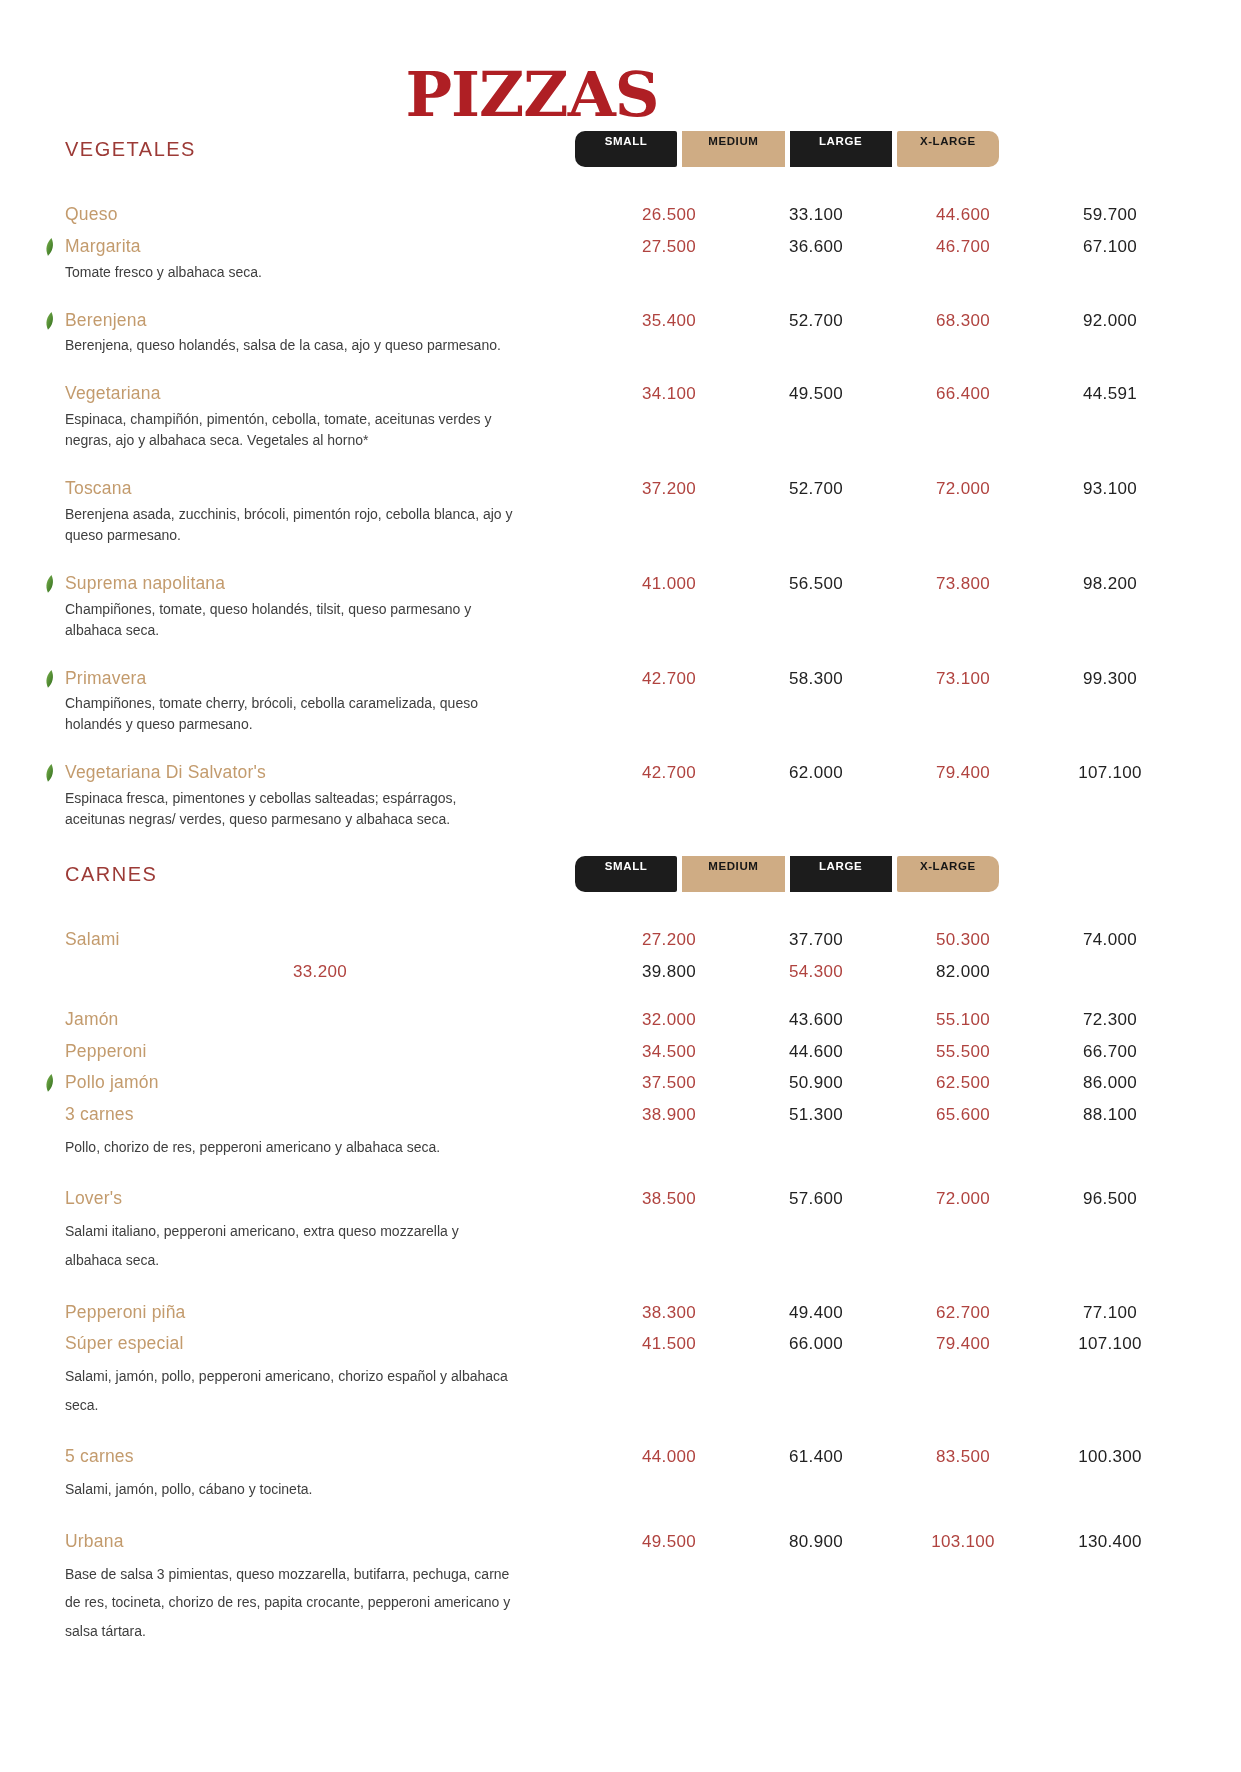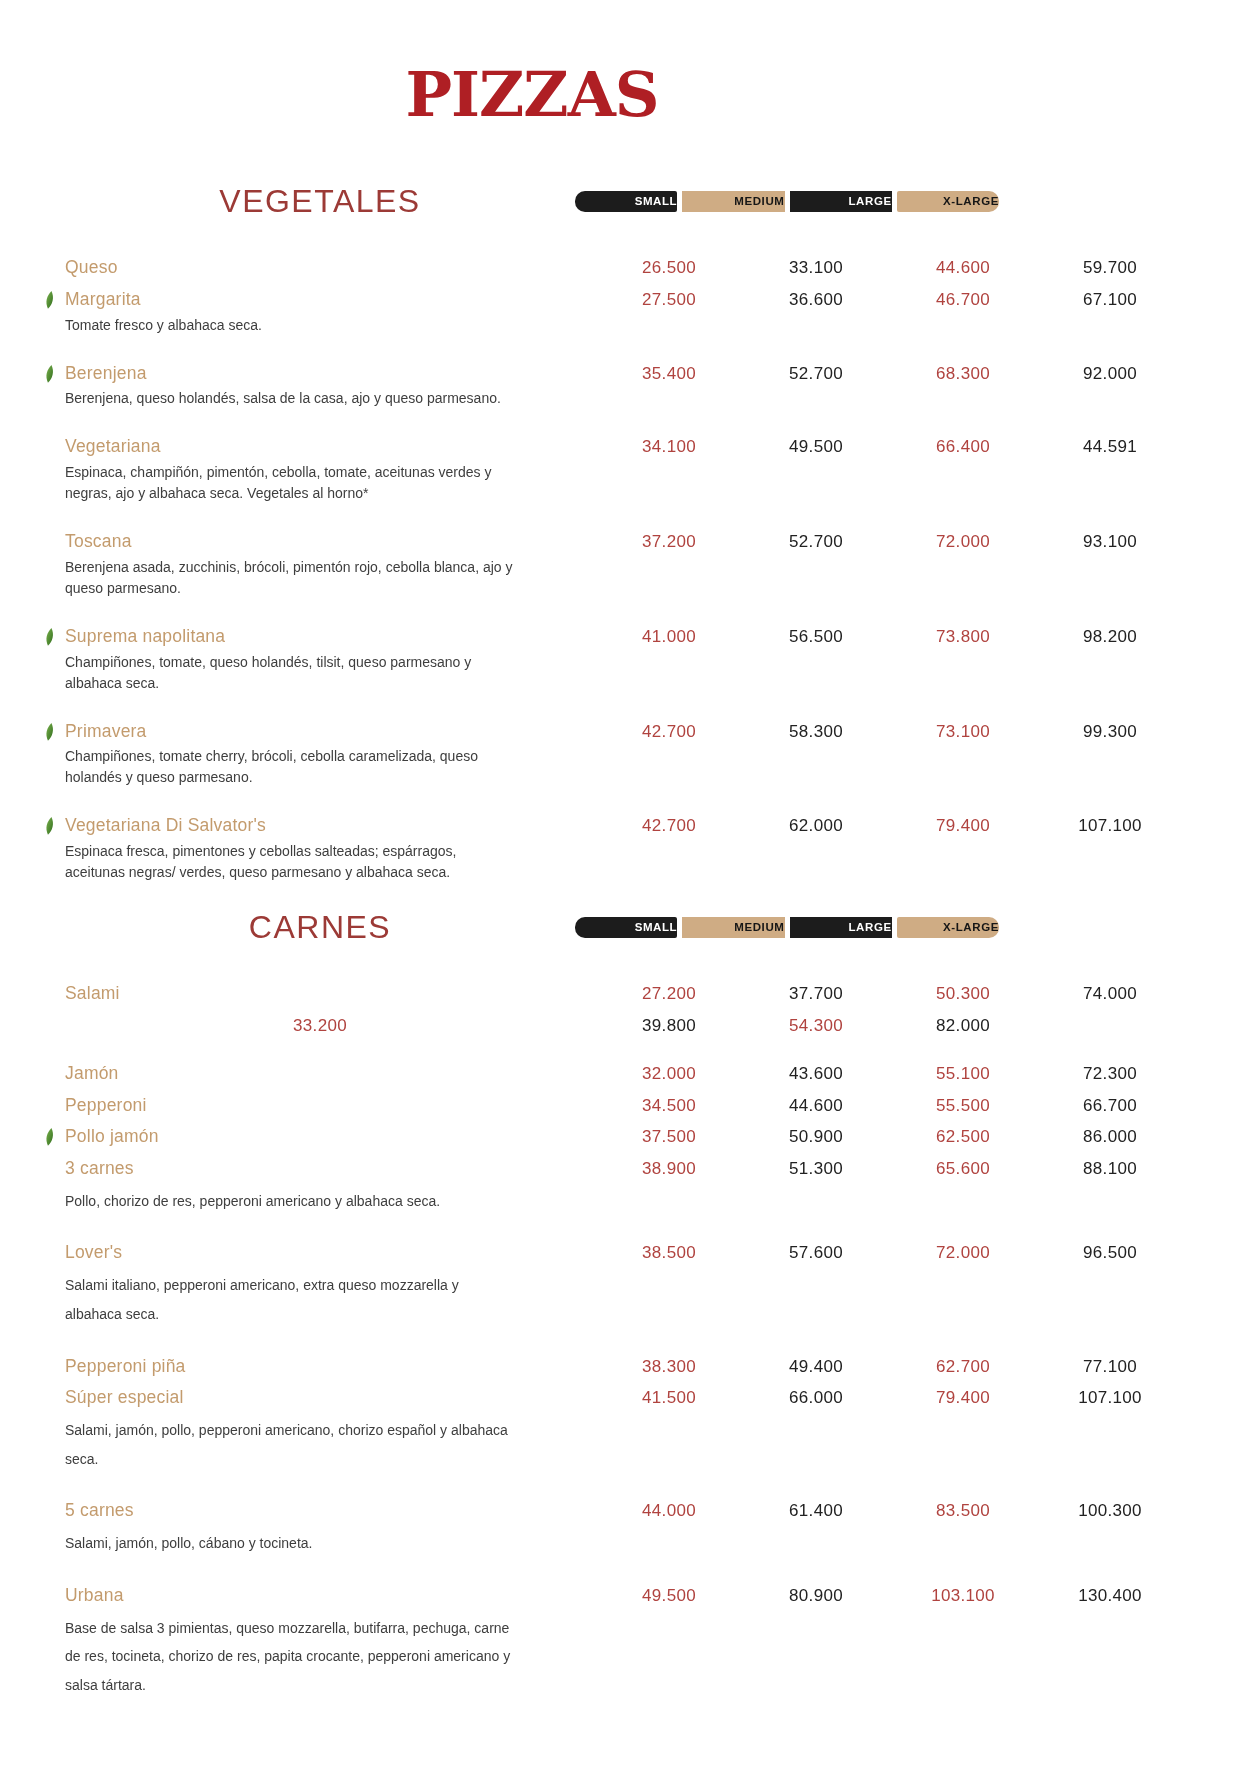--- a/index.html
+++ b/index.html
@@ -12,36 +12,34 @@
   body{
     width:1241px; min-height:1772px;
     font-family:"Liberation Sans", sans-serif;
     color:var(--desc-gray);
   }
   .page{ padding:58px 242px 40px 65px; }
   .title{
     font-family:"DejaVu Serif", serif;
     font-size:62px; font-weight:600; letter-spacing:-1px;
     color:var(--title-red); text-align:center;
-    margin-bottom:52px;
   }
   .menu-section + .menu-section{ margin-top:26px; }
   .section-head{
     display:grid; grid-template-columns:510px 424px; align-items:center;
     margin-bottom:36px;
   }
   .section-title{
-    font-size:32px; font-weight:400; letter-spacing:1.5px;
+    font-size:20px; font-weight:400; letter-spacing:1.5px;
     color:var(--heading-red);
-    text-align:center;
   }
   .pills{ display:flex; gap:5px; }
   .pill{
-    flex:1; text-align:right; font-size:11.5px; font-weight:700;
-    letter-spacing:.6px; padding:4px 0 5px;
+    flex:1; text-align:center; font-size:11.5px; font-weight:700;
+    letter-spacing:.6px; padding:4px 0 20px;
   }
   .pill-dark{ background:var(--pill-black); color:#fff; }
   .pill-tan{ background:var(--pill-tan); color:#161616; }
   .pill:first-child{ border-radius:10px 2px 2px 10px; }
   .pill:last-child{ border-radius:2px 10px 10px 2px; }
   .item-row{
     display:grid; grid-template-columns:510px 106px 106px 106px 106px;
     align-items:start; margin-bottom:26px;gap:41px;
   }
   .item-row.compact{ margin-bottom:9px; }

